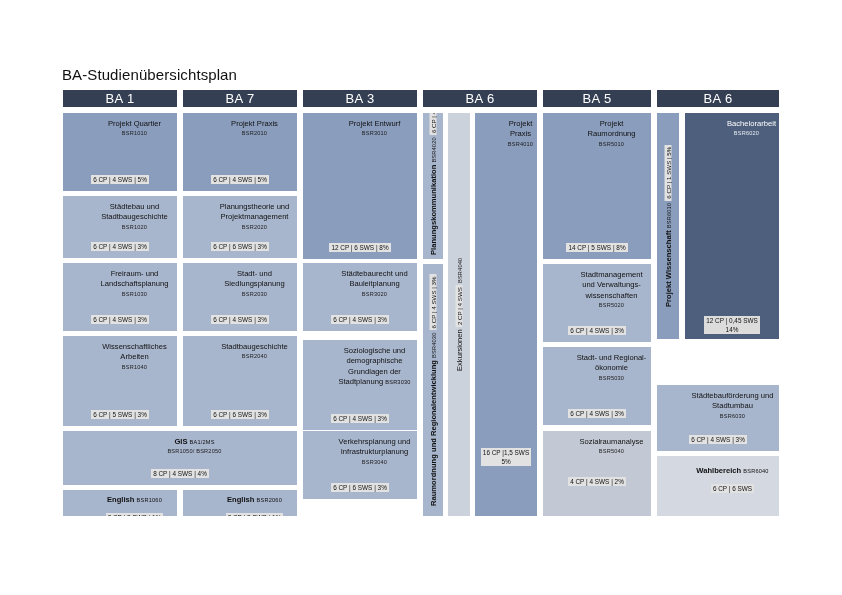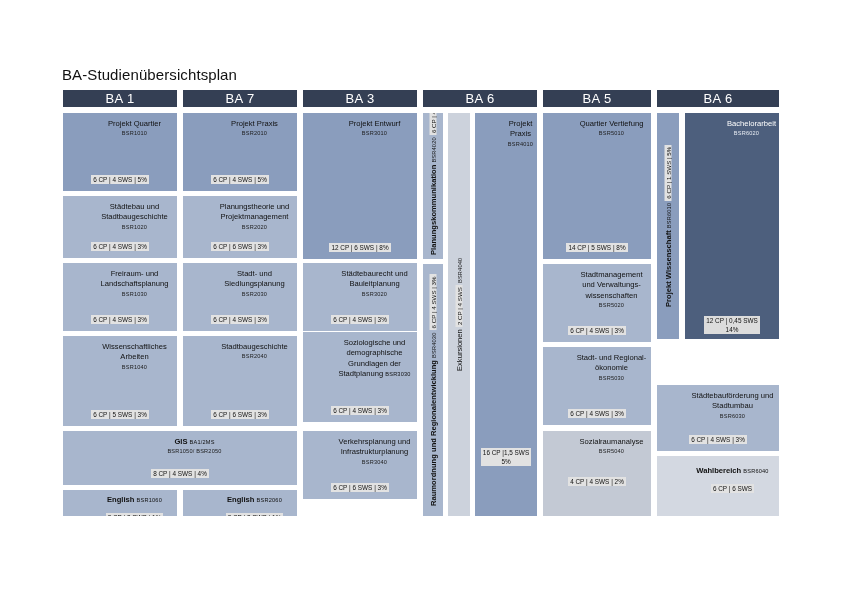--- a/index.html
+++ b/index.html
@@ -204,21 +204,21 @@
   </div>
 
   <div class="box" style="left:302px;top:262px;width:116px;height:70px;">
     <div class="bx-inner">
       <div class="bx-name">Städtebaurecht und<br>Bauleitplanung</div>
       <div class="bx-code">BSR3020</div>
     </div>
     <div class="bx-cred"><span>6 CP | 4 SWS  | 3%</span></div>
   </div>
 
-  <div class="box" style="left:302px;top:331px;width:116px;height:92px;">
+  <div class="box" style="left:302px;top:339px;width:116px;height:92px;">
     <div class="bx-inner">
       <div class="bx-name"><span>Soziologische und<br>demographische<br>Grundlagen der<br>Stadtplanung</span> <span class="inlinecode">BSR3030</span></div>
     </div>
     <div class="bx-cred"><span>6 CP | 4 SWS  | 3%</span></div>
   </div>
 
   <div class="box" style="left:302px;top:430px;width:116px;height:70px;">
     <div class="bx-inner">
       <div class="bx-name">Verkehrsplanung und<br>Infrastrukturplanung</div>
       <div class="bx-code">BSR3040</div>
@@ -253,21 +253,21 @@
   <div class="box mid" style="left:474px;top:112px;width:64px;height:405px;">
     <div class="bx-inner">
       <div class="bx-name">Projekt Praxis</div>
       <div class="bx-code">BSR4010</div>
     </div>
     <div class="bx-cred" style="bottom:48px;"><span>16 CP |1,5 SWS<br>5%</span></div>
   </div>
 
   <div class="box mid" style="left:542px;top:112px;width:110px;height:148px;">
     <div class="bx-inner">
-      <div class="bx-name">Quartier Vertiefung</div>
+      <div class="bx-name">Projekt Raumordnung</div>
       <div class="bx-code">BSR5010</div>
     </div>
     <div class="bx-cred"><span>14 CP | 5 SWS   | 8%</span></div>
   </div>
 
   <div class="box" style="left:542px;top:263px;width:110px;height:80px;">
     <div class="bx-inner">
       <div class="bx-name">Stadtmanagement<br>und Verwaltungs-<br>wissenschaften</div>
       <div class="bx-code">BSR5020</div>
     </div>

